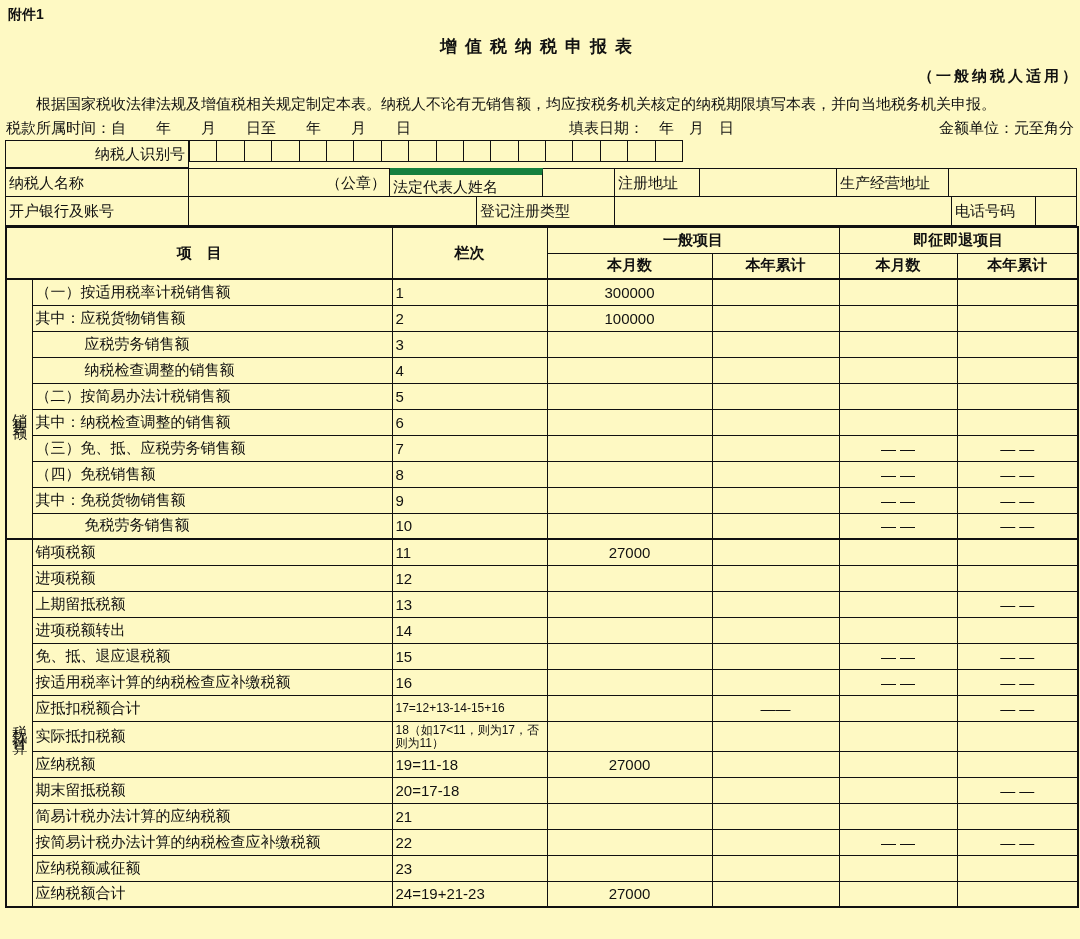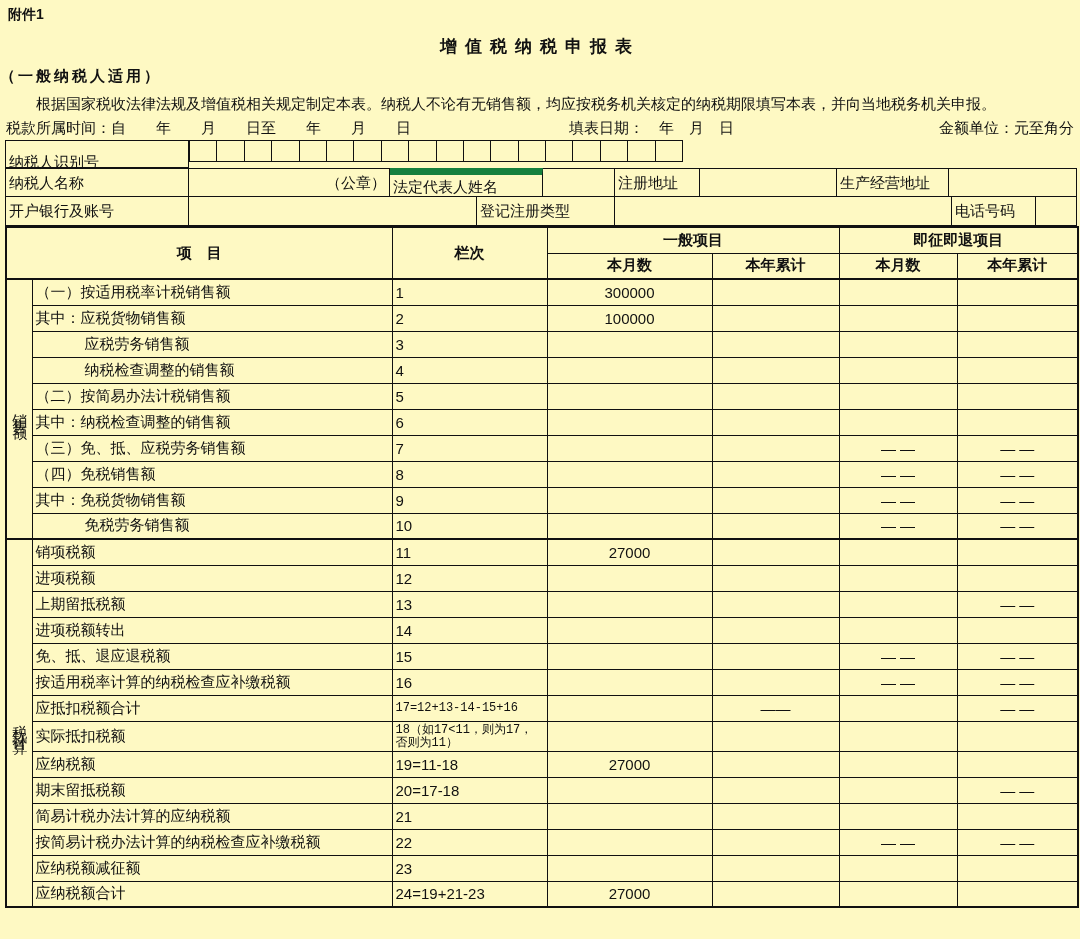--- a/index.html
+++ b/index.html
@@ -1,54 +1,54 @@
 <!DOCTYPE html>
 <html><head>
 <meta charset="utf-8">
 <style>
   html,body{margin:0;padding:0;background:#fff;}
   body{font-family:"Liberation Sans","DejaVu Sans",sans-serif;color:#111;}
   #page{position:relative;width:1080px;height:939px;background:#fef9c3;overflow:hidden;}
 
   .attachment{font-size:14px;font-weight:bold;margin:6px 0 0 8px;}
   .title{text-align:center;font-size:17px;font-weight:bold;letter-spacing:8px;margin-top:11px;}
-  .subtitle{text-align:left;font-size:15px;font-weight:bold;letter-spacing:3px;margin-top:9px;}
+  .subtitle{text-align:right;font-size:15px;font-weight:bold;letter-spacing:3px;margin-top:9px;}
   .intro{font-size:15px;line-height:21px;margin:7px 4px 0 6px;text-indent:30px;}
 
   .meta-row{display:flex;align-items:flex-end;margin:4px 6px 2px 6px;font-size:15px;height:20px;gap:46px;}
   .meta-row span{white-space:pre;}
   .meta-period{width:517px;}
   .meta-filldate{flex:1;}
   .meta-unit{text-align:right;margin-left:18px;}
 
   .formblock{margin-left:5px;width:1072px;font-size:15px;}
   .frow{display:flex;}
   .fcell{box-sizing:border-box;border:1px solid #111;border-top:none;height:29px;line-height:27px;
          padding:0 3px;overflow:hidden;white-space:nowrap;}
   .frow .fcell + .fcell{border-left:none;}
   .idrow{display:flex;height:28px;}
-  .idlabel{box-sizing:border-box;width:184px;border:1px solid #111;height:28px;line-height:26px;padding:8px 3px;}
+  .idlabel{box-sizing:border-box;width:184px;border:1px solid #111;height:28px;line-height:26px;padding:0 3px;text-align:right;}
   .idboxes{display:flex;}
   .idbox{box-sizing:border-box;width:28.4px;height:22px;border:1px solid #111;margin-left:-1px;}
   .idboxes .idbox:first-child{margin-left:0;}
   .seal{float:right;}
 
   table.main{border-collapse:collapse;table-layout:fixed;margin-left:5px;width:1072px;font-size:15px;}
   table.main th,table.main td{box-sizing:border-box;border:1px solid #111;padding:0 3px;overflow:hidden;}
   table.main th{font-weight:bold;height:26px;}
   table.main td{height:26px;}
   table.main{border:2px solid #111;}
   tr.hdr2 th{border-bottom:2px solid #111;}
   tr.section-start td{border-top:2px solid #111;}
   td.vlabel{writing-mode:vertical-rl;text-orientation:upright;text-align:center;letter-spacing:5px;
             padding:0;vertical-align:middle;}
   td.item{text-align:left;padding-left:3px;white-space:nowrap;}
   td.item.indent{padding-left:52px;}
   td.lanci{text-align:left;padding-left:5px;white-space:nowrap;}
-  td.lanci.small{font-size:12px;line-height:13px;white-space:normal;padding-top:2px;padding-bottom:1px;font-family:Liberation Mono, monospace;}
+  td.lanci.small{font-size:12px;line-height:13px;white-space:normal;padding-top:2px;padding-bottom:1px;}
   td.val{text-align:center;}
 </style>
 </head>
 <body>
 
 <div id="page">
 
   <div class="attachment">附件1</div>
   <div class="title">增值税纳税申报表</div>
   <div class="subtitle">（一般纳税人适用）</div>

